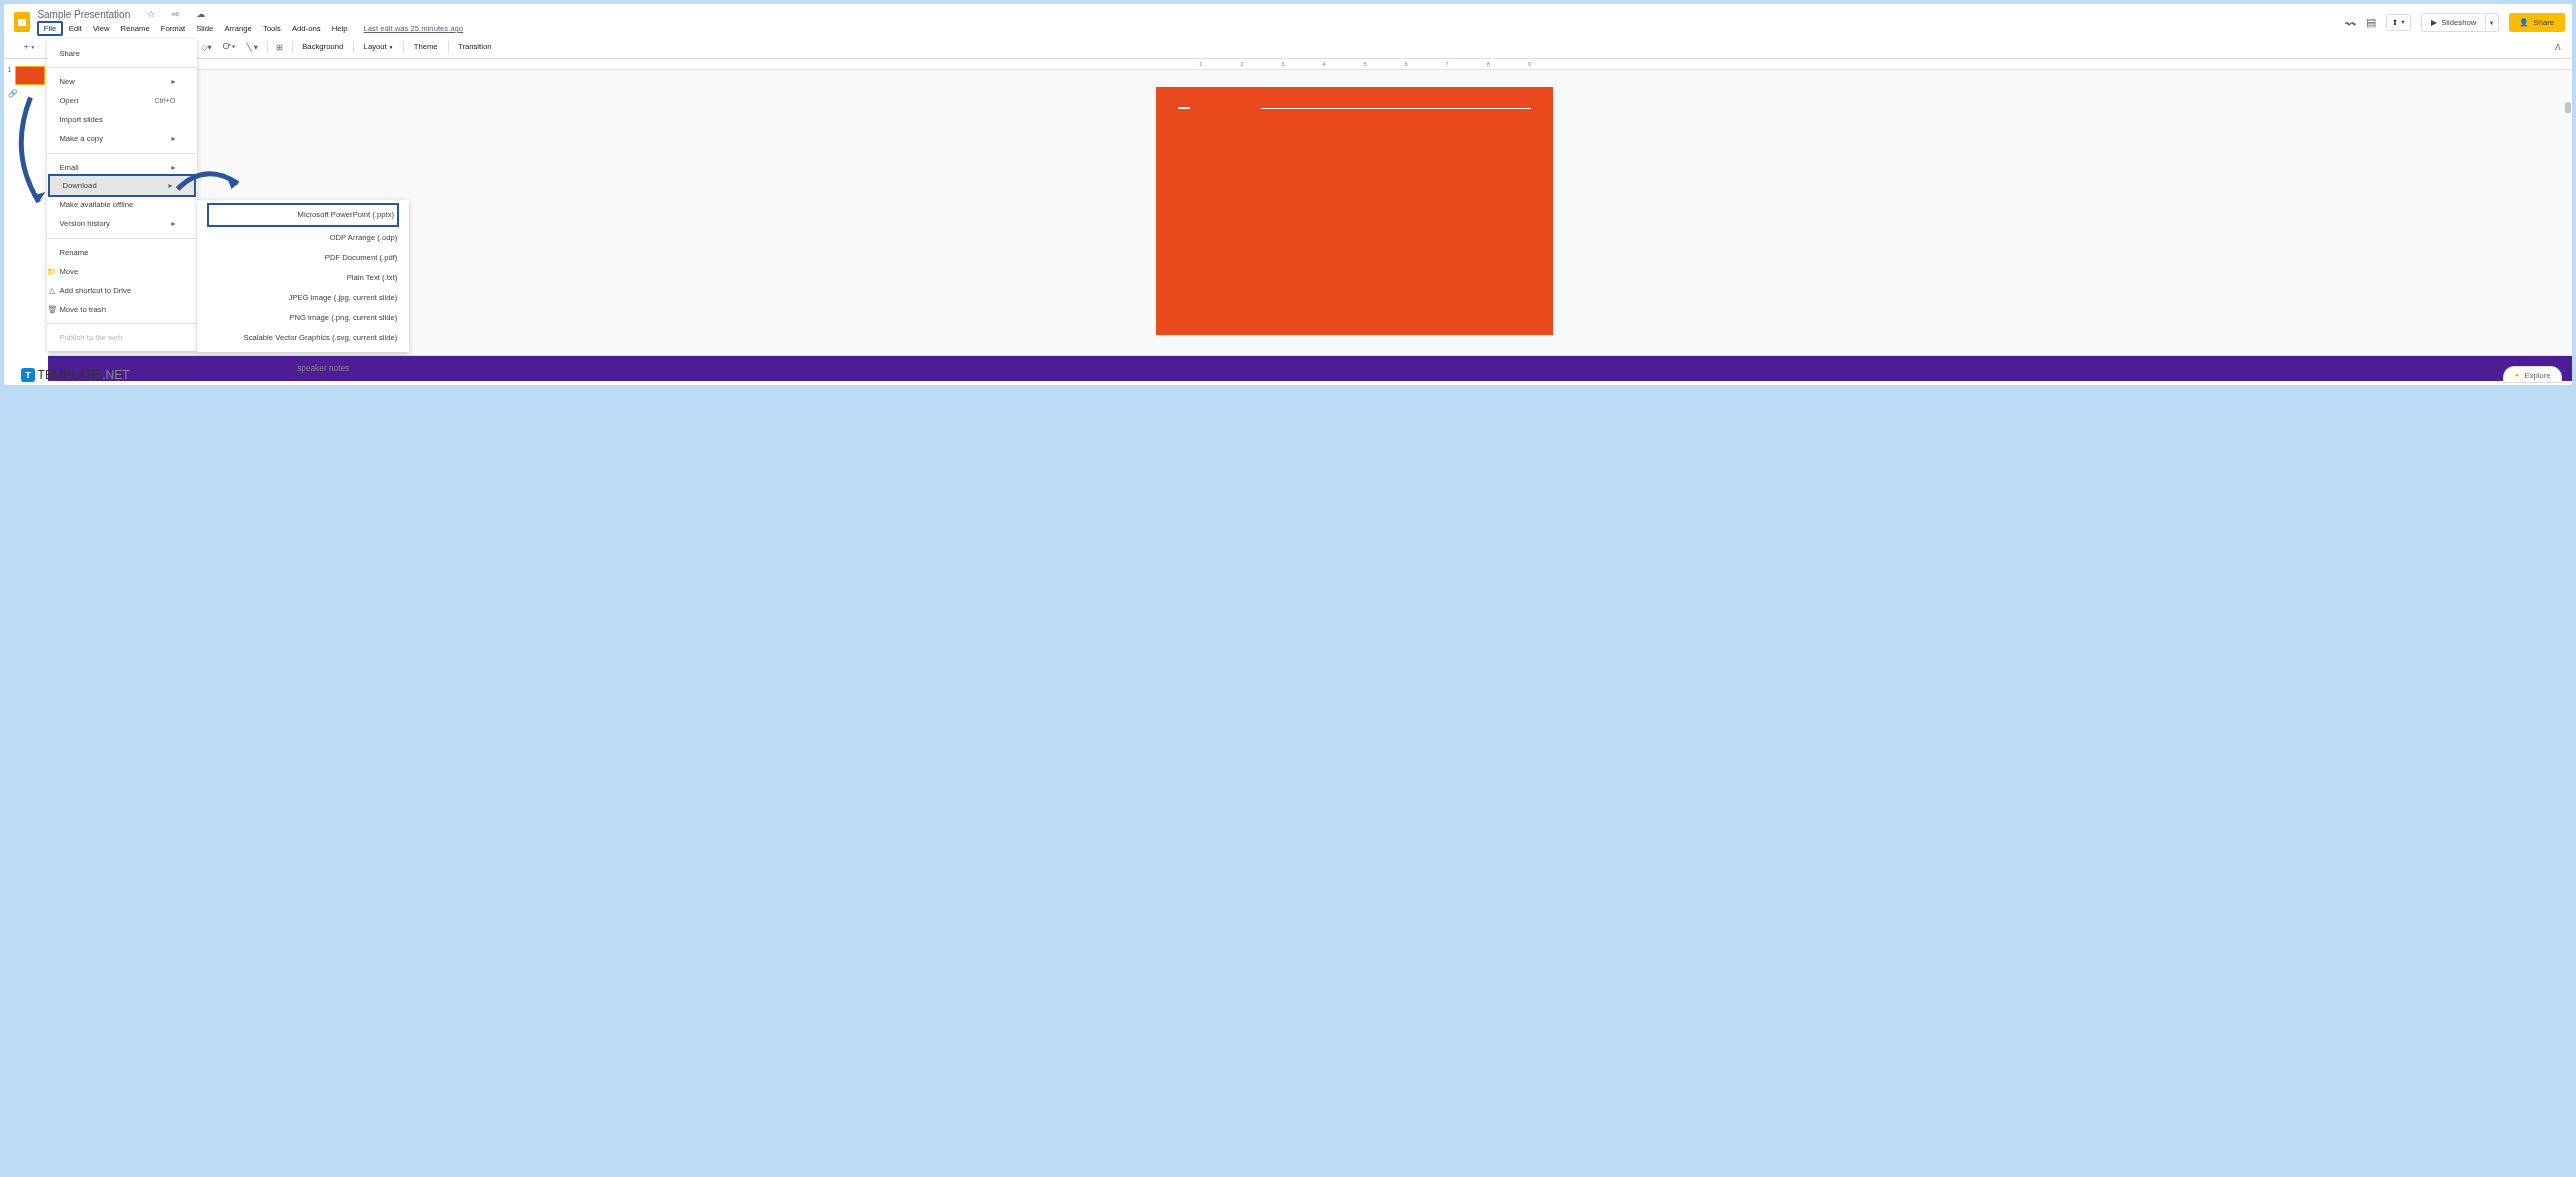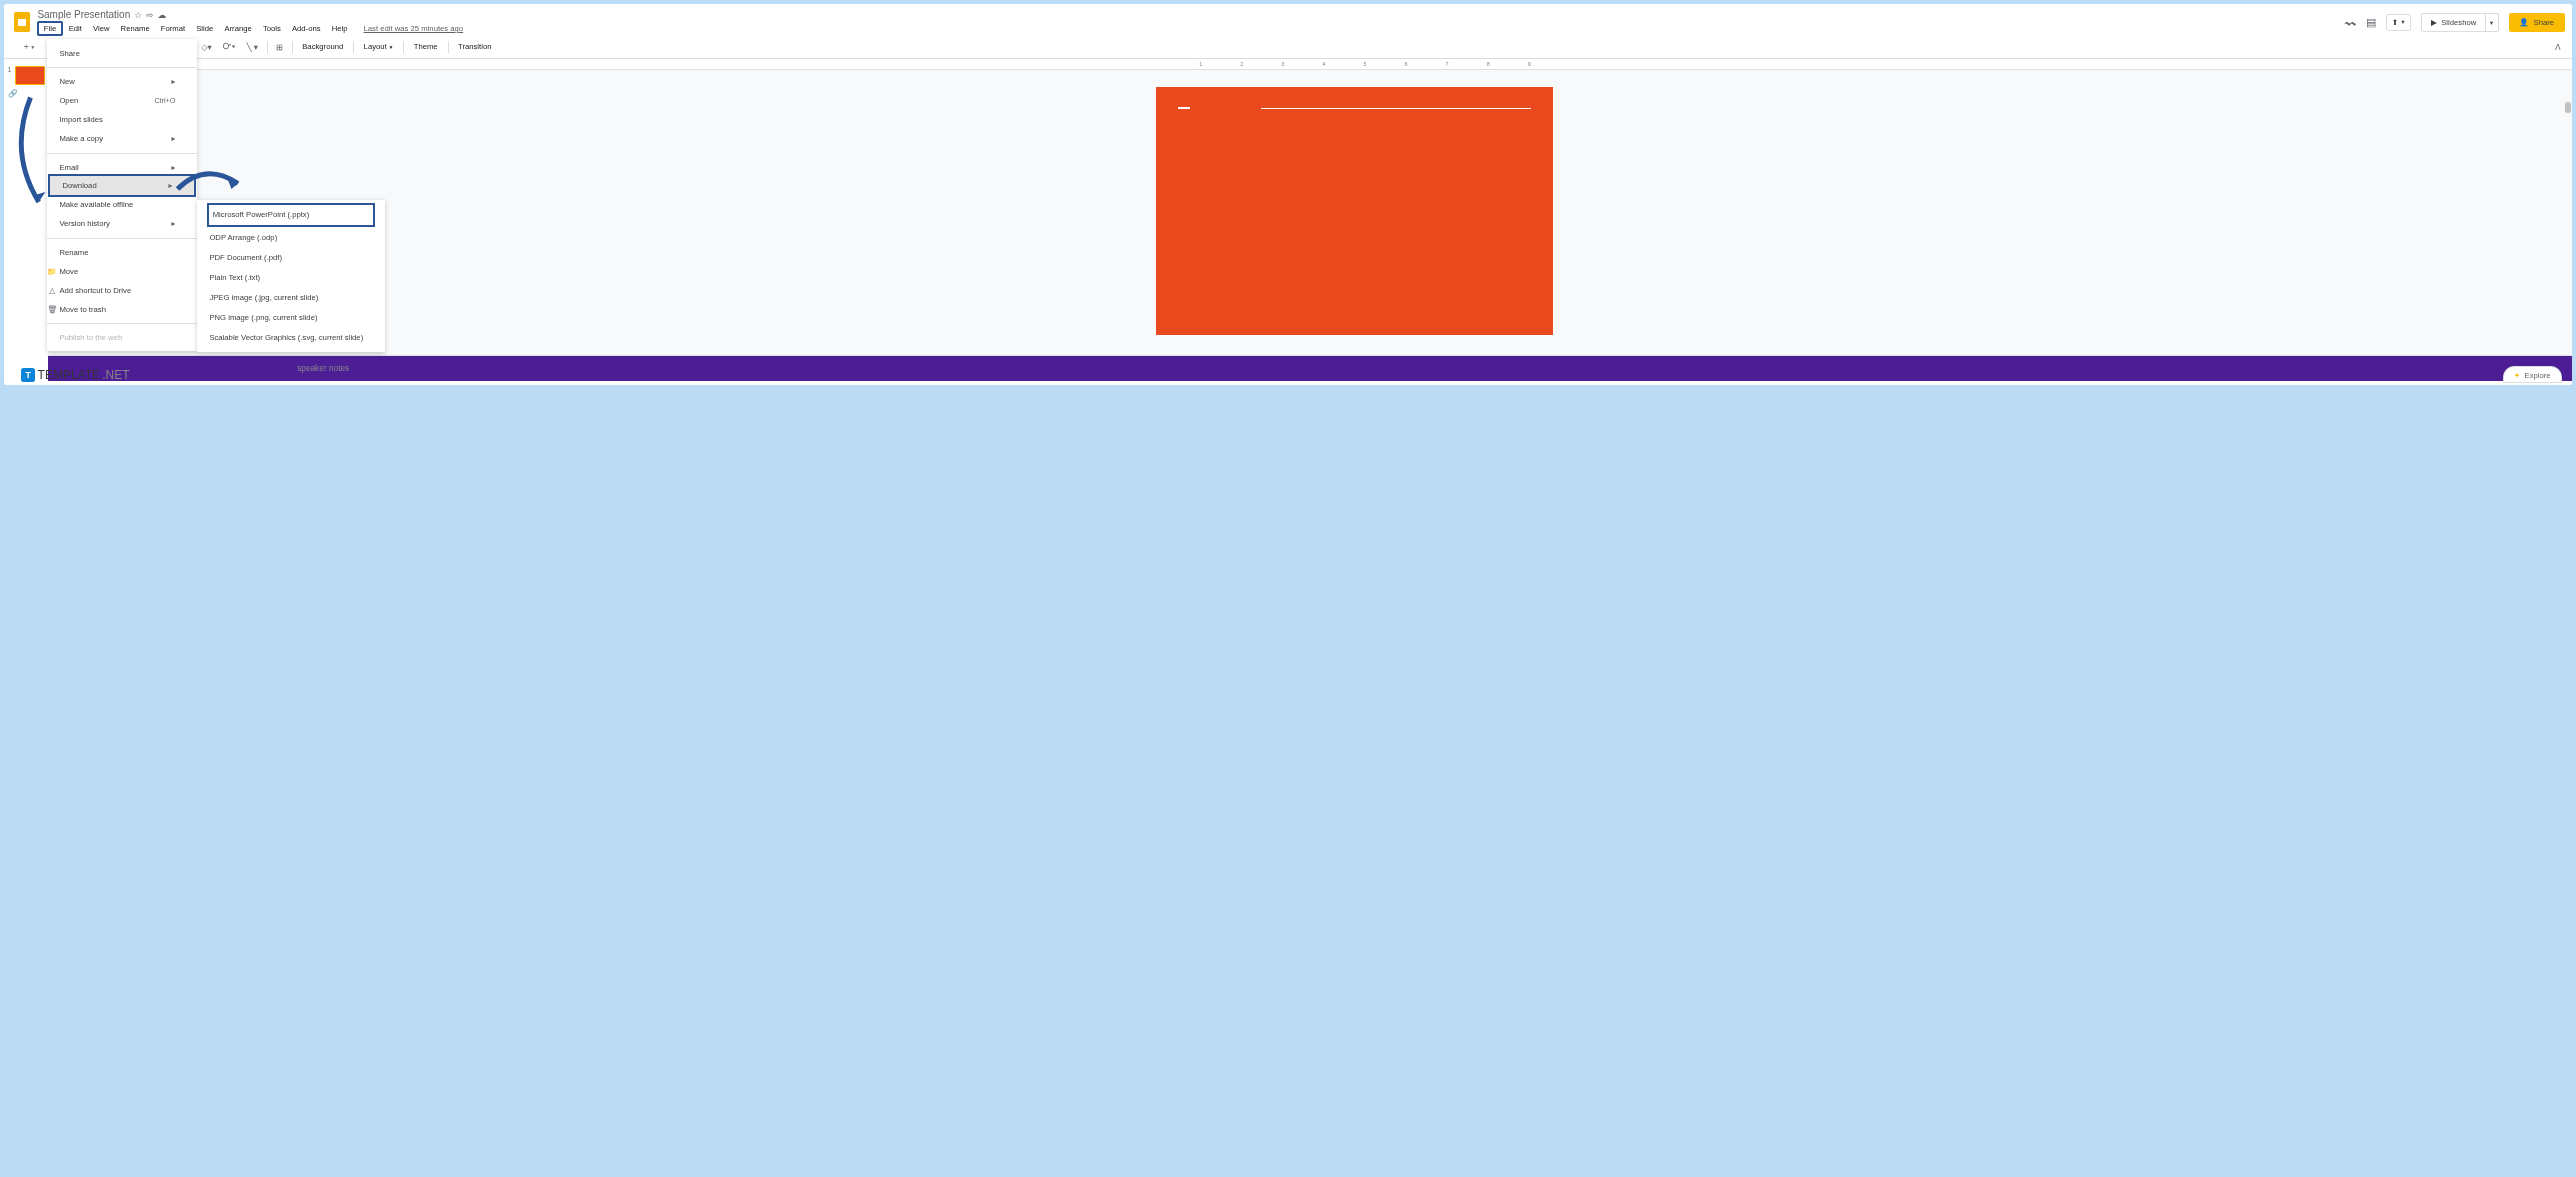--- a/index.html
+++ b/index.html
@@ -3,21 +3,21 @@
 <meta charset="utf-8">
 <style>
 * { margin:0; padding:0; box-sizing:border-box; font-family:Arial,sans-serif; }
 body { background:#bcdcf5; padding:4.4px; font-size:7.7px; color:#3c4043; }
 .app { background:#fff; border-radius:2.2px; overflow:hidden; position:relative; height:381px; }
 .titlebar { display:flex; align-items:center; padding:4.4px 6.6px 0; gap:4.4px; }
 .logo { width:22px; height:22px; display:flex; align-items:center; justify-content:center; }
 .logo-inner { width:15.5px; height:20px; background:#f4b400; border-radius:1.7px; position:relative; }
 .logo-inner::after { content:''; position:absolute; top:6.6px; left:3.3px; width:8.8px; height:6.6px; background:#fff; border-radius:0.6px; }
 .doc-info { flex:1; }
-.doc-title-row { display:flex; align-items:flex-end; gap:4px; }
+.doc-title-row { display:flex; align-items:flex-start; gap:17px; }
 .doc-title { font-size:10px; color:#5f6368; }
 .title-icon { color:#5f6368; font-size:8.8px; cursor:pointer; }
 .menubar { display:flex; align-items:center; gap:1.1px; margin-top:1.1px; }
 .menu-item { padding:2.2px 5px; font-size:7.7px; color:#202124; cursor:pointer; border-radius:1.7px; }
 .menu-file-box { border:2.2px solid #2a5599; padding:1.1px 4.4px; }
 .last-edit { margin-left:10px; color:#5f6368; text-decoration:underline; cursor:pointer; }
 .header-actions { display:flex; align-items:center; gap:10px; margin-left:auto; }
 .hicon { font-size:11px; color:#5f6368; cursor:pointer; }
 .present-box { border:0.6px solid #dadce0; border-radius:2.2px; padding:3.3px 4.4px; display:flex; align-items:center; }
 .slideshow-btn { border:0.6px solid #dadce0; border-radius:2.2px; padding:4.4px 8.8px; display:flex; align-items:center; gap:4.4px; cursor:pointer; font-size:7.7px; }
@@ -46,21 +46,21 @@
 
 .dropdown { position:absolute; background:#fff; box-shadow:0 1.1px 5.5px rgba(0,0,0,0.2); border-radius:1.1px; z-index:10; font-size:7.7px; }
 .file-menu { top:35px; left:43px; width:150px; padding:4.4px 0; }
 .dd-item { padding:5px 22px 5px 12px; cursor:pointer; display:flex; align-items:center; justify-content:space-between; position:relative;}
 .dd-item.highlight { background:#e5e5e5; }
 .dd-item .arrow { color:#5f6368; }
 .dd-item .short { color:#5f6368; font-size:7.2px;}
 .dd-item .licon { position:absolute; left:-1.1px; width:12px; text-align:center; color:#5f6368; font-size:7.7px;}
 .dd-sep { height:0.6px; background:#e0e0e0; margin:4.4px 0; }
 .dl-box { border:2.2px solid #2a5599; margin:-2.2px 1.1px; }
-.sub-menu { top:196px; left:193px; width:188px; padding:4.4px 0; }
+.sub-menu { top:196px; left:193px; width:212px; padding:4.4px 0;text-align:right; }
 .sub-item { padding:5.5px 12px; cursor:pointer; }
 .pptx-box { border:2.2px solid #2a5599; margin:-2.2px 10px 1.1px; padding:5.5px 3.3px;}
 
 .ann-arrow1 { position:absolute; top:88px; left:6.6px; z-index:20; }
 .ann-arrow2 { position:absolute; top:163px; left:168px; z-index:20; }
 .watermark { position:absolute; bottom:3.3px; left:16.6px; display:flex; align-items:center; gap:2.2px; font-size:12px; color:#333; font-weight:500; z-index:30;}
 .wm-t { background:#0a84d6; color:#fff; width:14.4px; height:14.4px; border-radius:2.8px; display:flex; align-items:center; justify-content:center; font-weight:bold; font-size:8.8px;}
 .wm-net { color:#888; }
 .scrollhandle { position:absolute; right:1.1px; top:43px; width:5.5px; height:11px; background:#c1c1c1; border-radius:2.8px;}
 </style>

